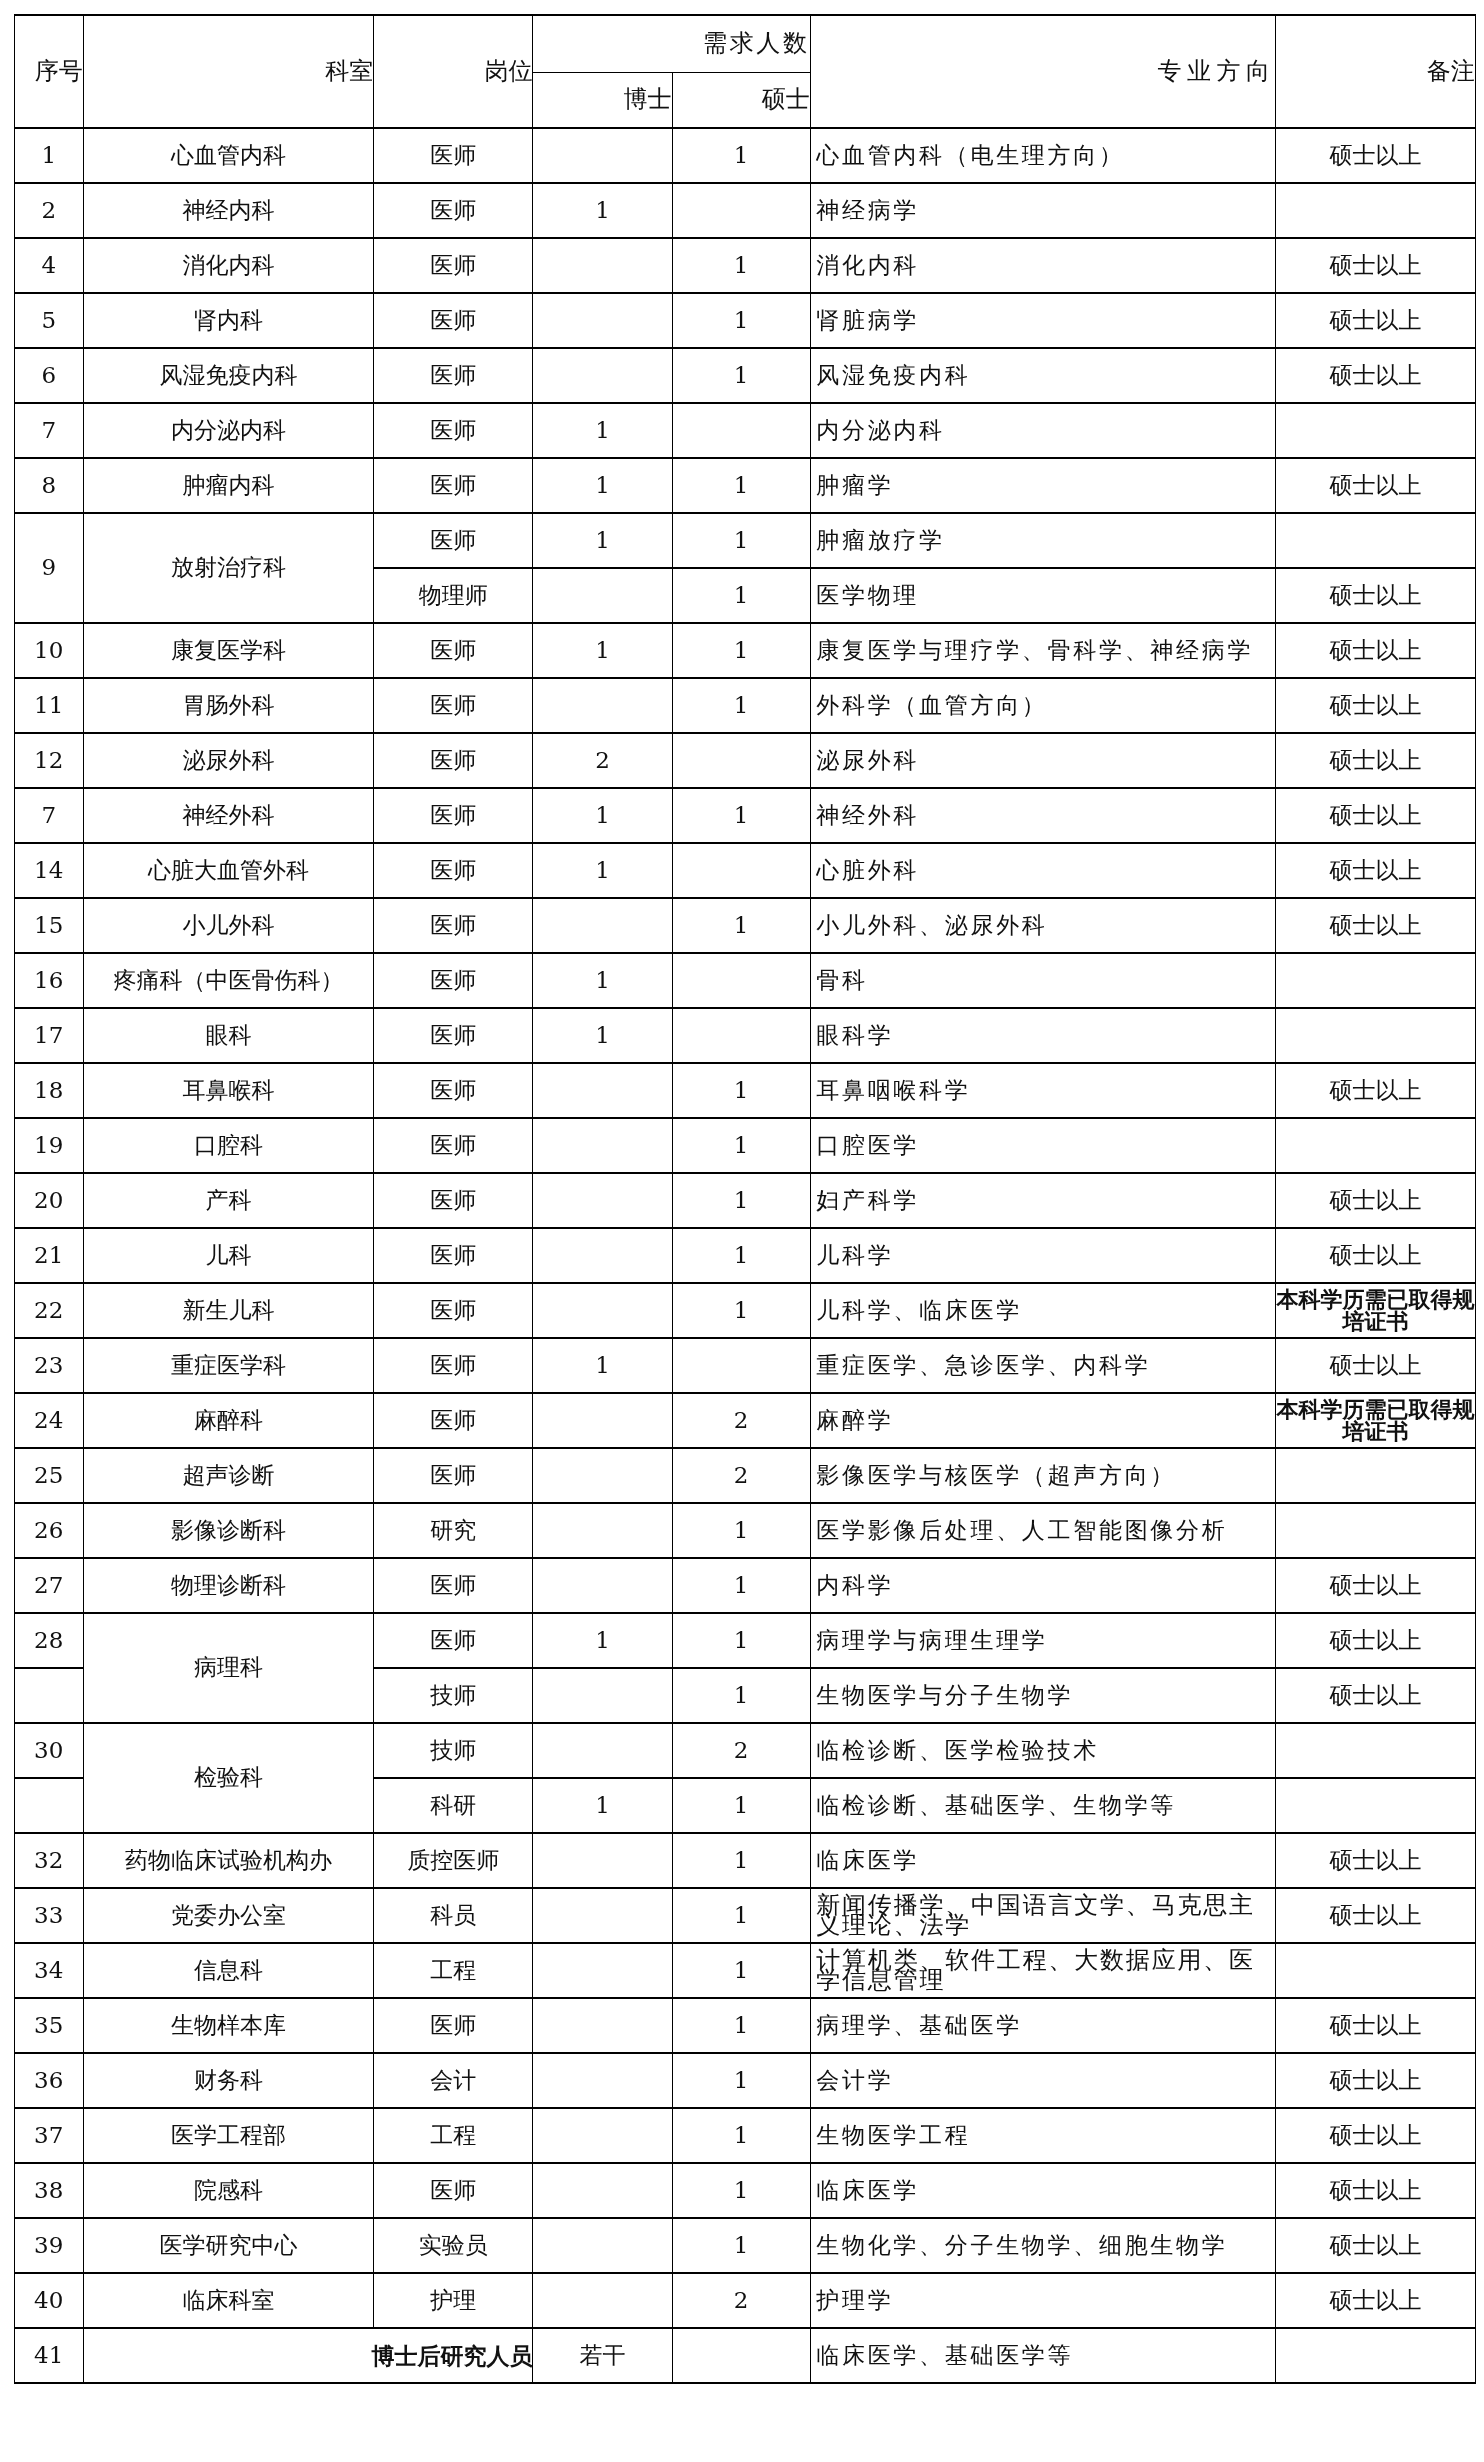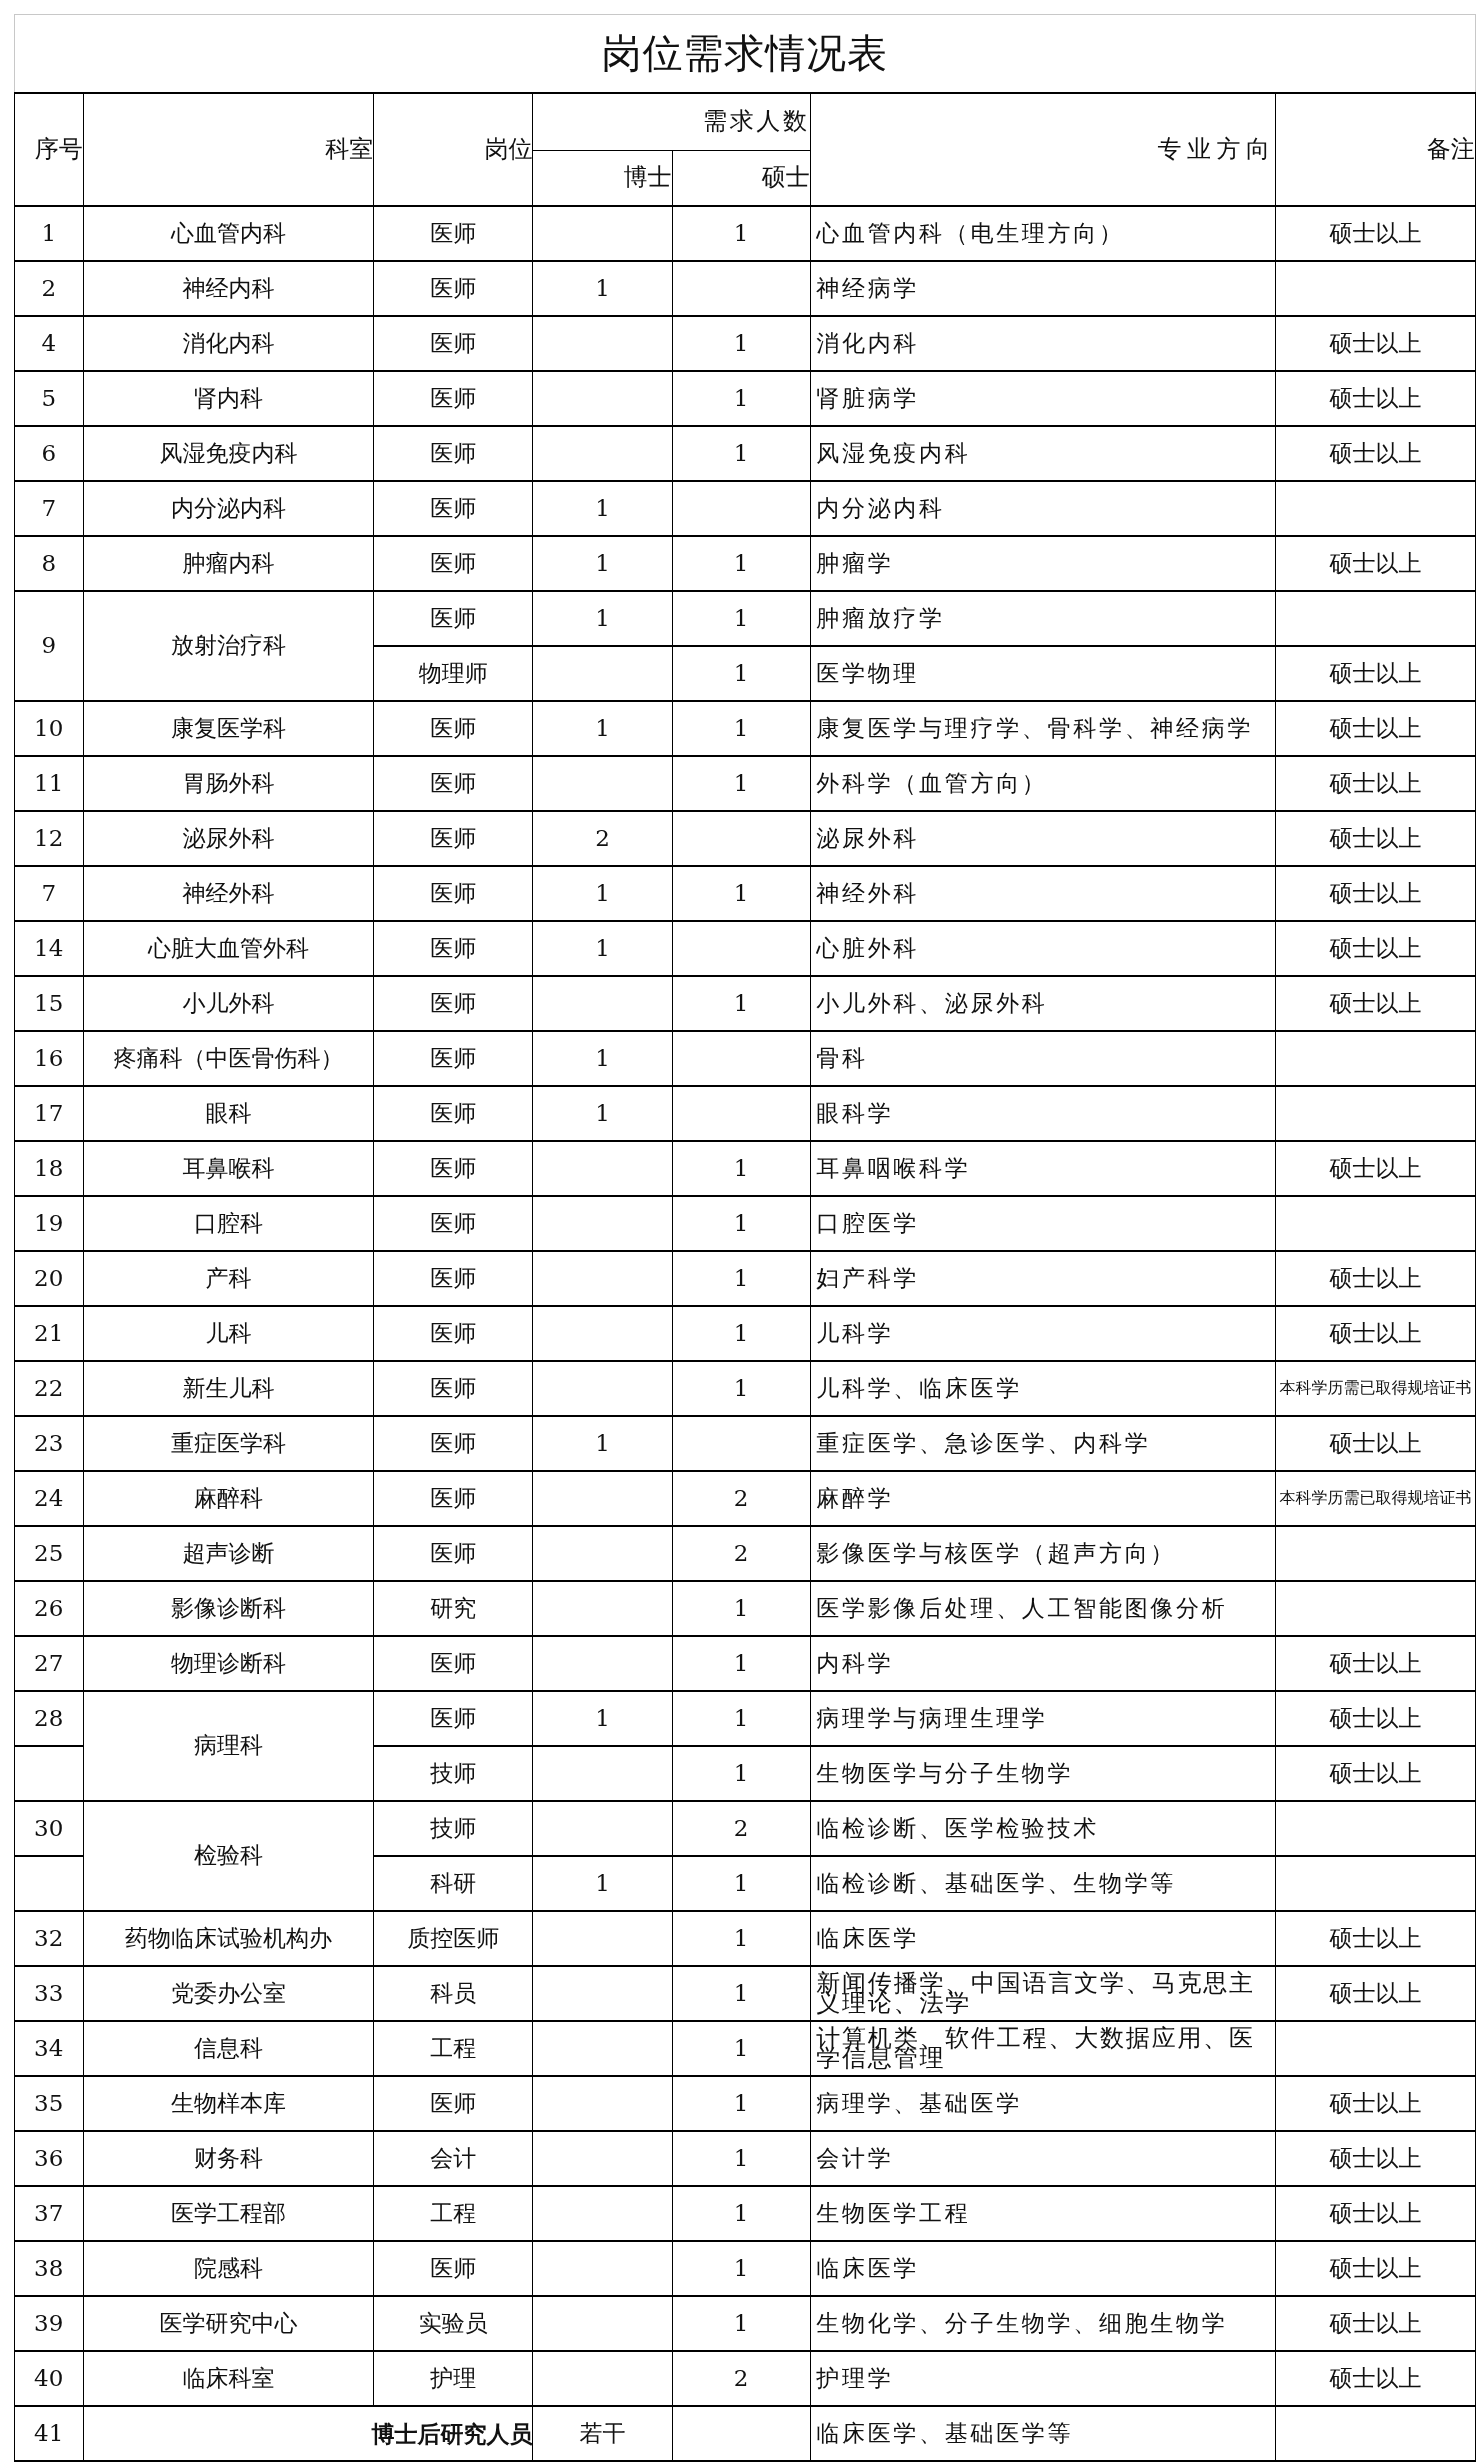--- a/index.html
+++ b/index.html
@@ -9,32 +9,29 @@
   .title { font-family:"DejaVu Sans", "Liberation Sans", sans-serif; font-size:40px; letter-spacing:0.9px; }
   table { border-collapse:collapse; table-layout:fixed; width:1462px; }
   td, th { border:1.8px solid #000; padding:0; text-align:center; vertical-align:middle; font-weight:normal; font-size:23px; line-height:27px; overflow:hidden; }
   th { font-family:"DejaVu Sans", "Liberation Sans", sans-serif; font-size:24px;text-align:right; }
   table { border-top:2.7px solid #000; }
   thead tr:last-child th { border-bottom:2.7px solid #000; }
   tbody tr { height:55px; }
   tbody td { border-top:2.7px solid #000; }
   td.major { text-align:left; padding-left:5.5px; letter-spacing:2.7px;border-radius:13px; }
   td.major.small { font-size:24px; line-height:20px; letter-spacing:1.8px; }
-  td.note.small { font-size:16px; line-height:22px; }
+  td.note.small { font-size:22px; line-height:22px;font-weight:bold; }
   td.bold { font-weight:bold;text-align:right; }
   .h-top { height:58px; }
   .h-bot { height:55px; }
 </style>
 </head>
 <body>
 
 <div class="sheet">
-  <div class="title-box">
-    <div class="title">岗位需求情况表</div>
-  </div>
   <table>
     <colgroup>
       <col style="width:69px">
         <col style="width:290px">
         <col style="width:159px">
         <col style="width:139px">
         <col style="width:138px">
         <col style="width:465px">
         <col style="width:199px">
     </colgroup>

